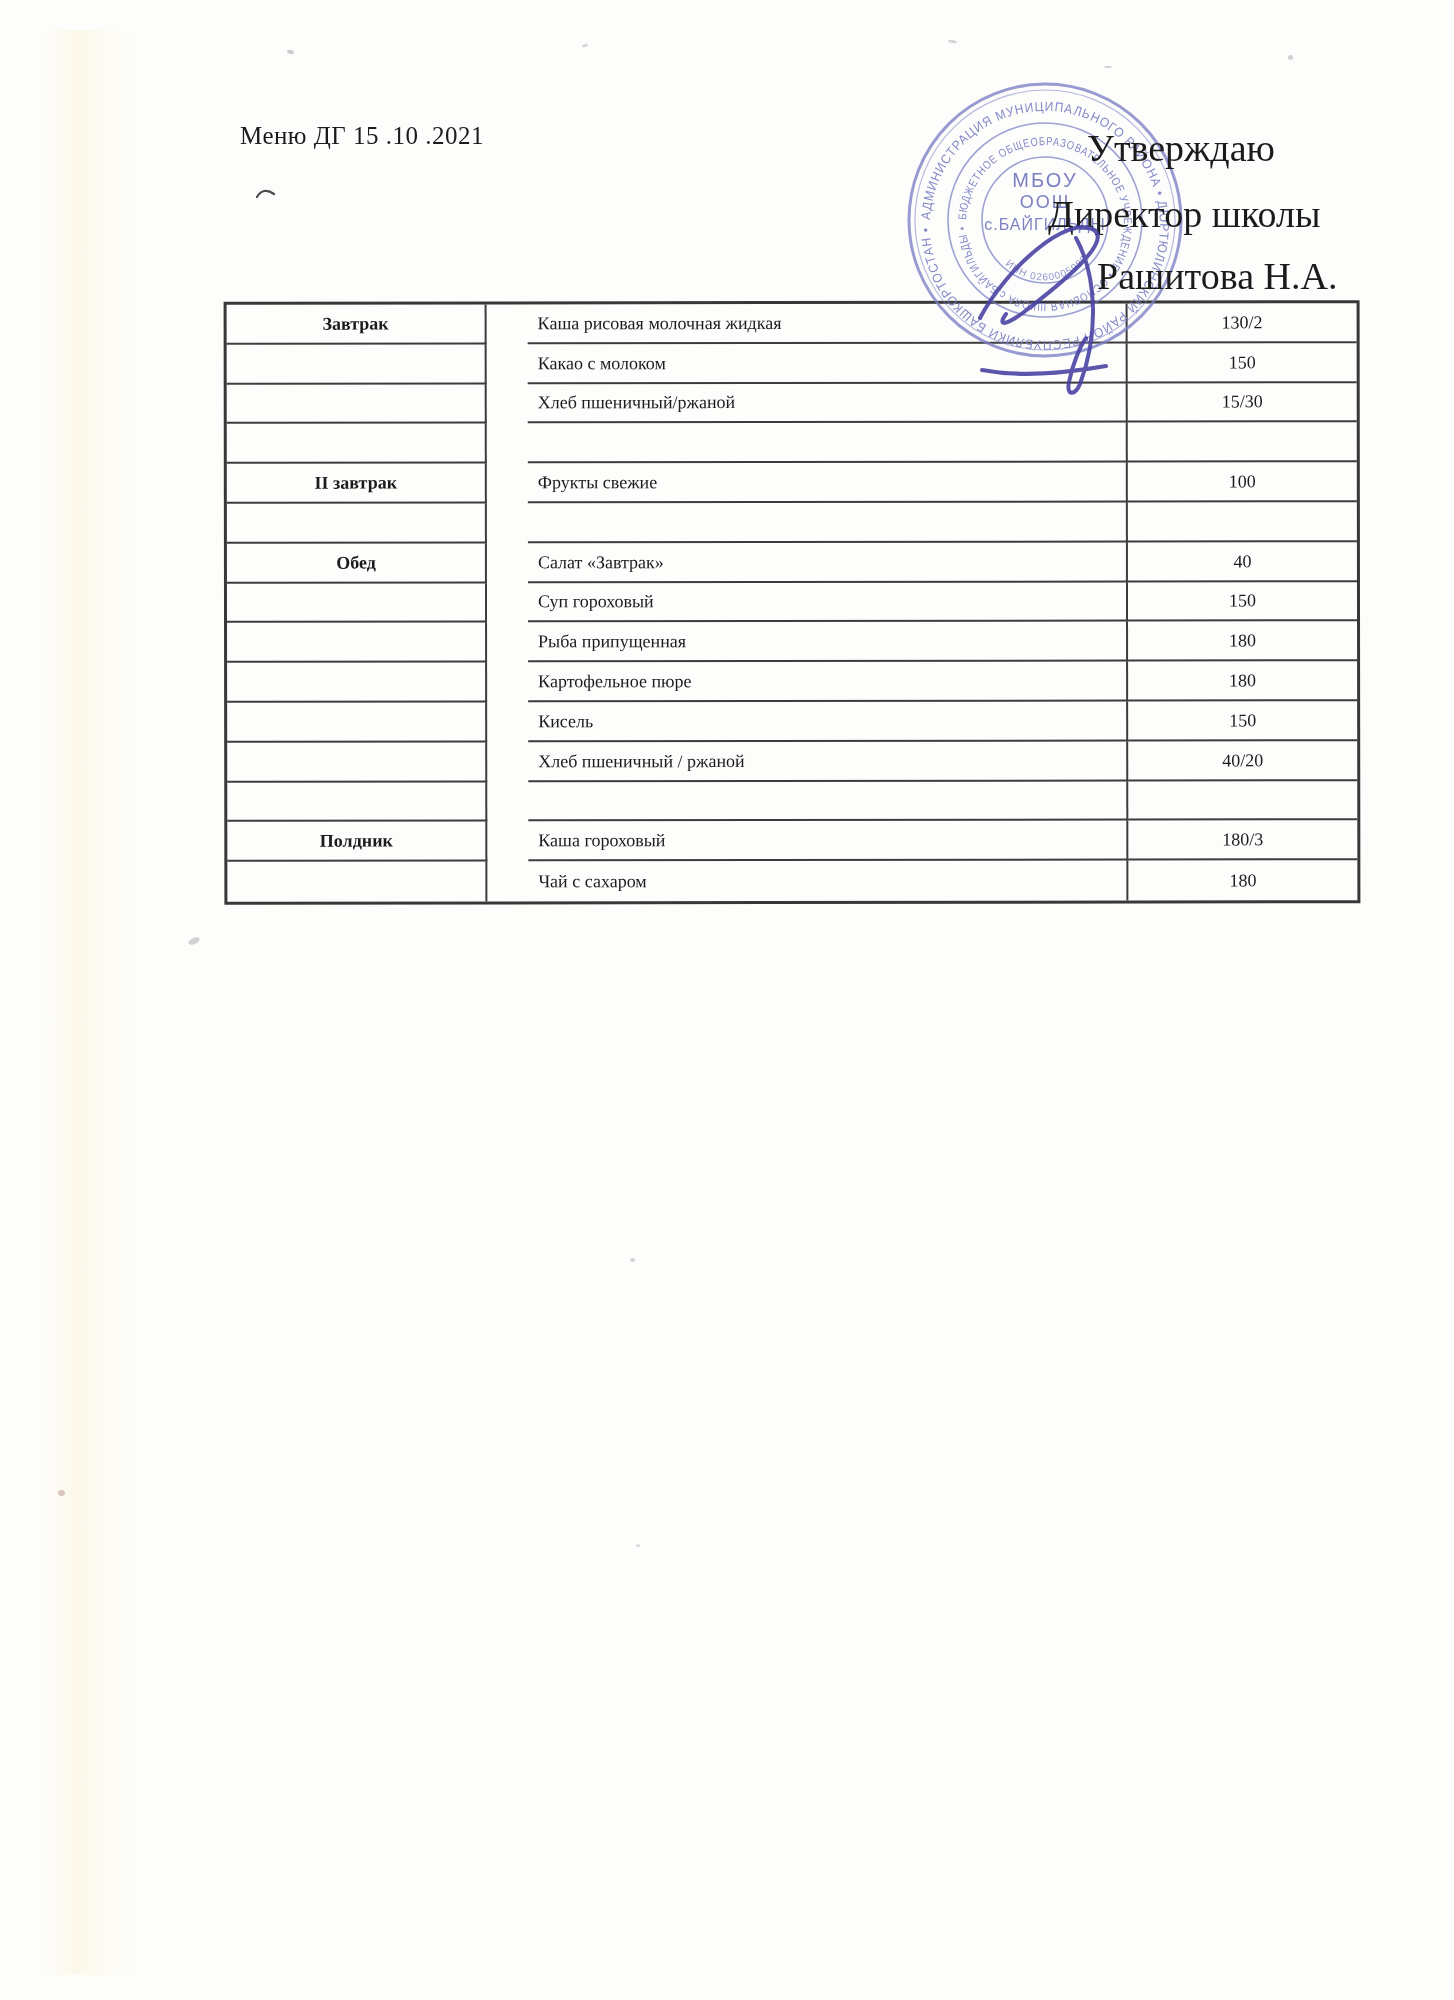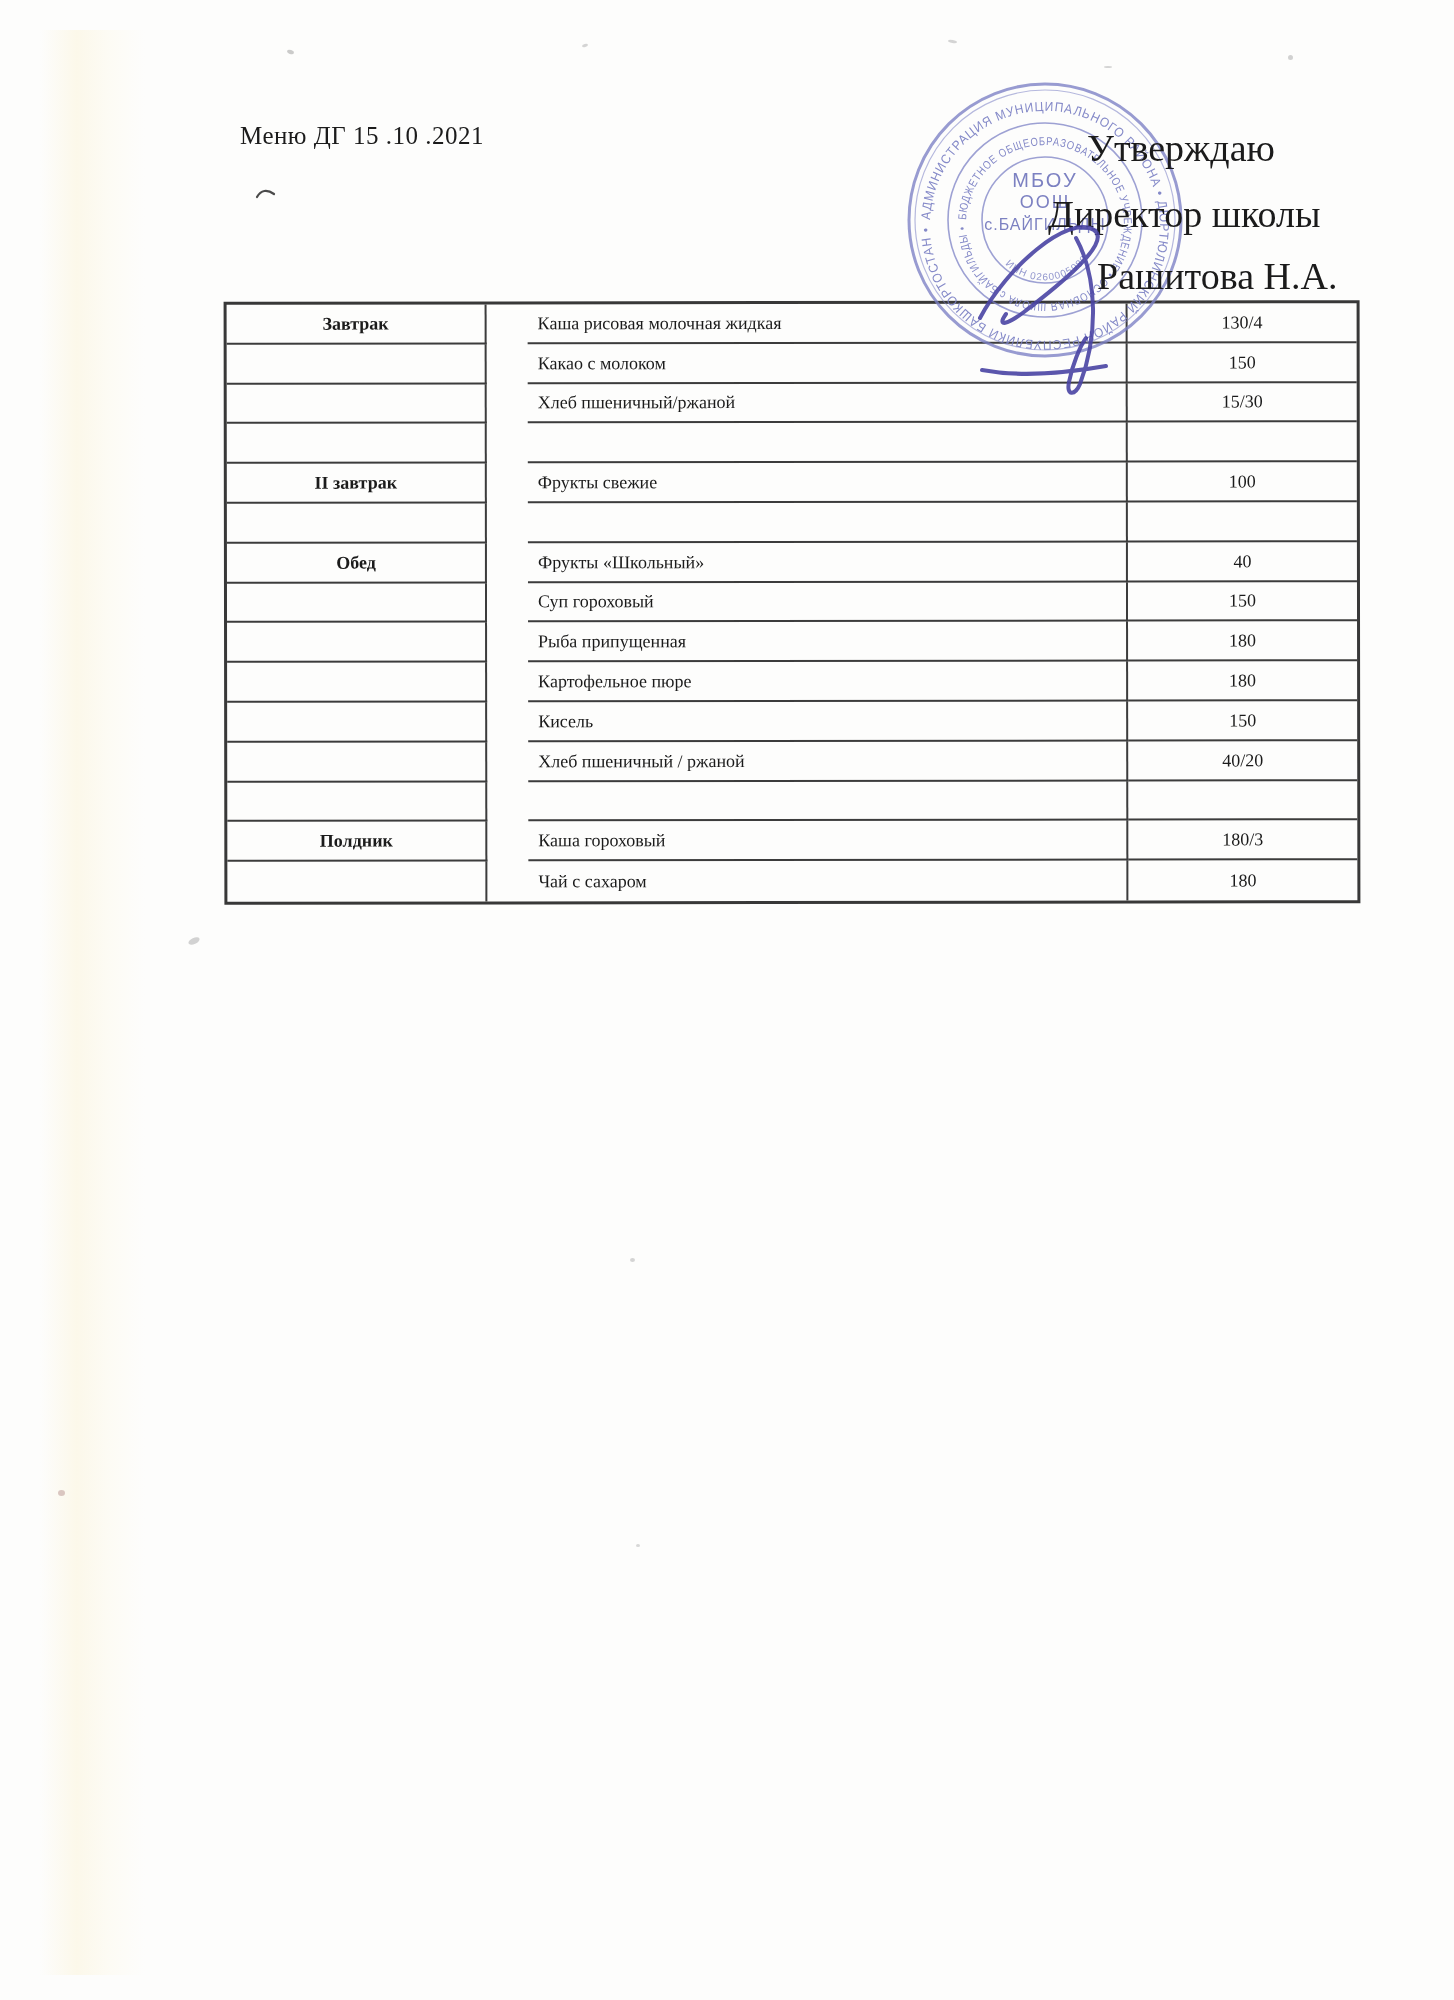--- a/index.html
+++ b/index.html
@@ -94,21 +94,21 @@
   <g fill="none" stroke="#4a44a4" stroke-width="4" stroke-linecap="round" opacity="0.9">
     <path d="M 52,122 C 78,72 140,18 166,34 C 186,47 122,96 96,116 C 80,128 68,132 78,118"></path>
     <path d="M 148,42 C 170,82 170,140 152,188 C 147,200 138,200 141,186 C 144,170 152,150 158,142"></path>
     <path d="M 54,174 C 92,181 132,178 178,170"></path>
   </g>
 </svg>
 
 <div class="menu-table">
   <div class="cell sec">Завтрак</div>
   <div class="cell dish">Каша рисовая молочная жидкая</div>
-  <div class="cell por">130/4</div>
+  <div class="cell por">130/2</div>
 
   <div class="cell sec"></div>
   <div class="cell dish">Какао с молоком</div>
   <div class="cell por">150</div>
 
   <div class="cell sec"></div>
   <div class="cell dish">Хлеб пшеничный/ржаной</div>
   <div class="cell por">15/30</div>
 
   <div class="cell sec"></div>
@@ -117,21 +117,21 @@
 
   <div class="cell sec">II  завтрак</div>
   <div class="cell dish">Фрукты свежие</div>
   <div class="cell por">100</div>
 
   <div class="cell sec"></div>
   <div class="cell dish"></div>
   <div class="cell por"></div>
 
   <div class="cell sec">Обед</div>
-  <div class="cell dish">Фрукты «Школьный»</div>
+  <div class="cell dish">Салат «Завтрак»</div>
   <div class="cell por">40</div>
 
   <div class="cell sec"></div>
   <div class="cell dish">Суп гороховый</div>
   <div class="cell por">150</div>
 
   <div class="cell sec"></div>
   <div class="cell dish">Рыба припущенная</div>
   <div class="cell por">180</div>
 

